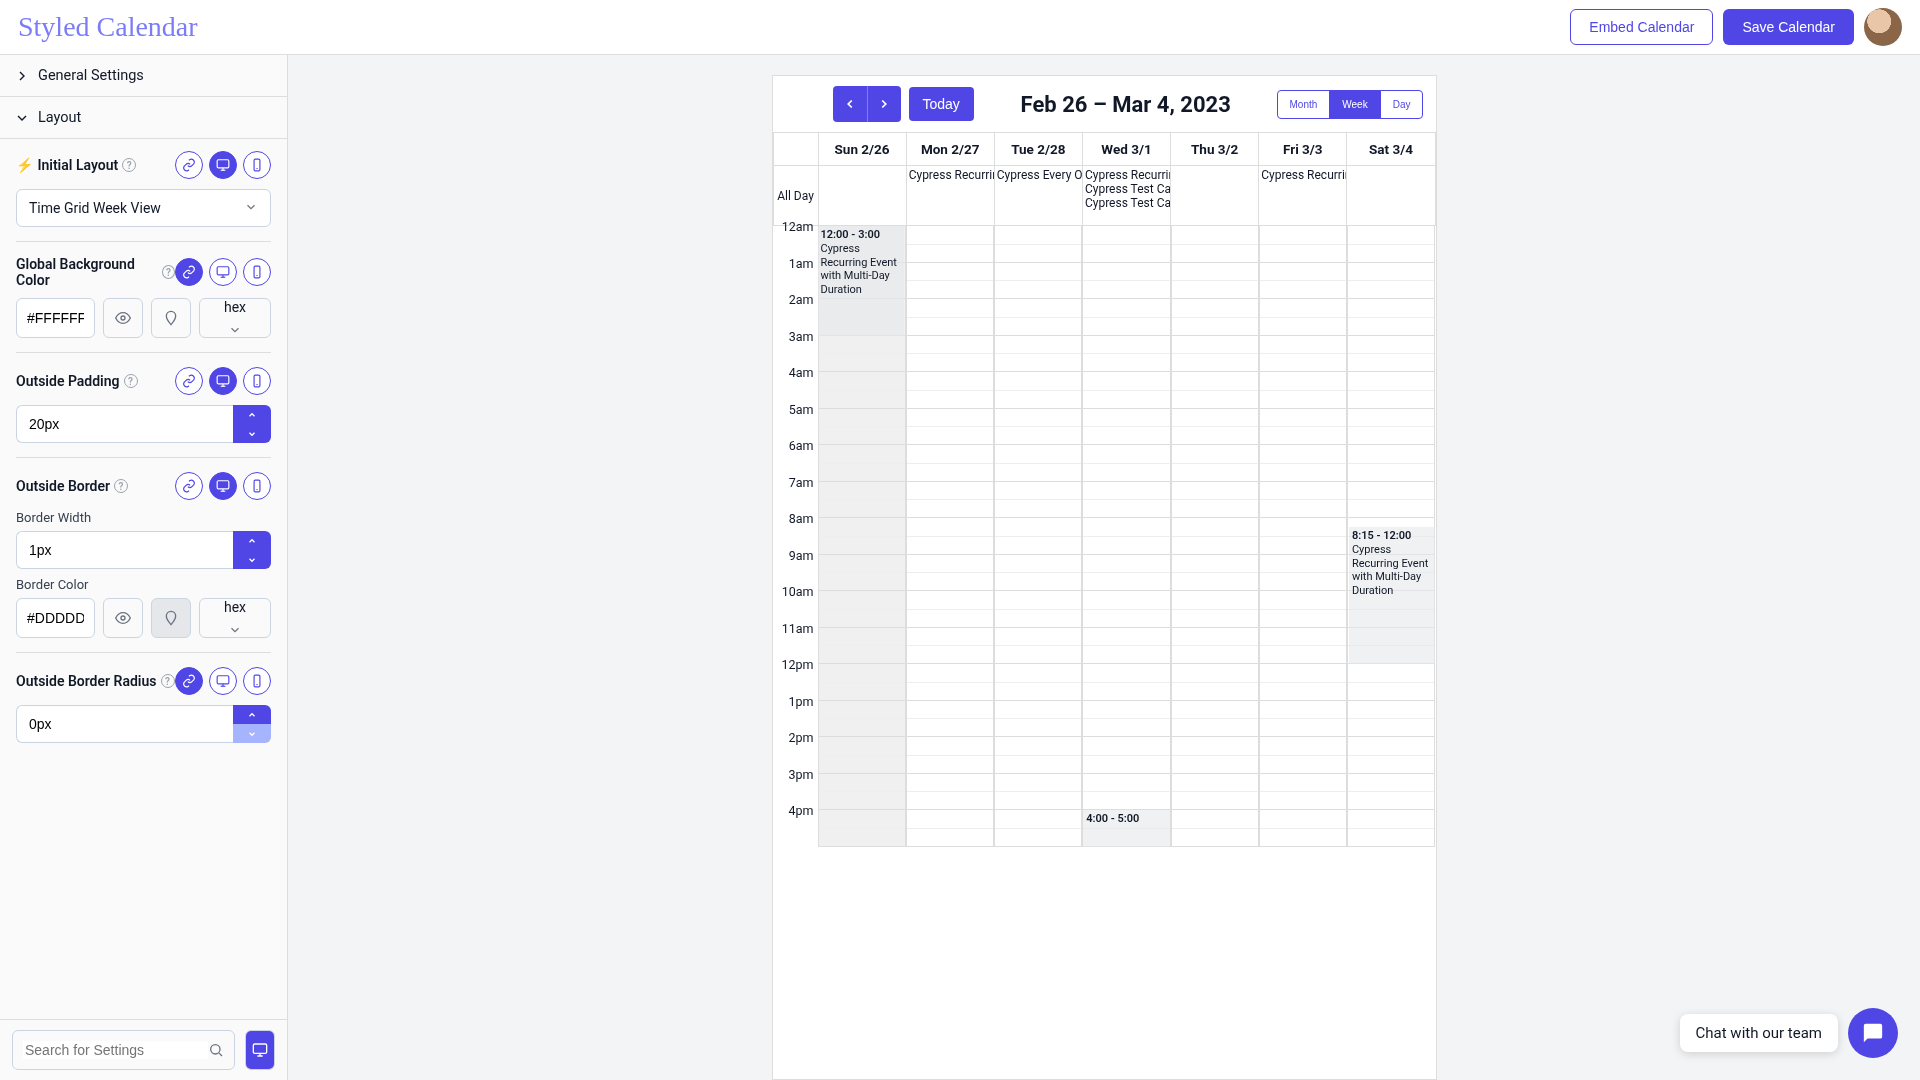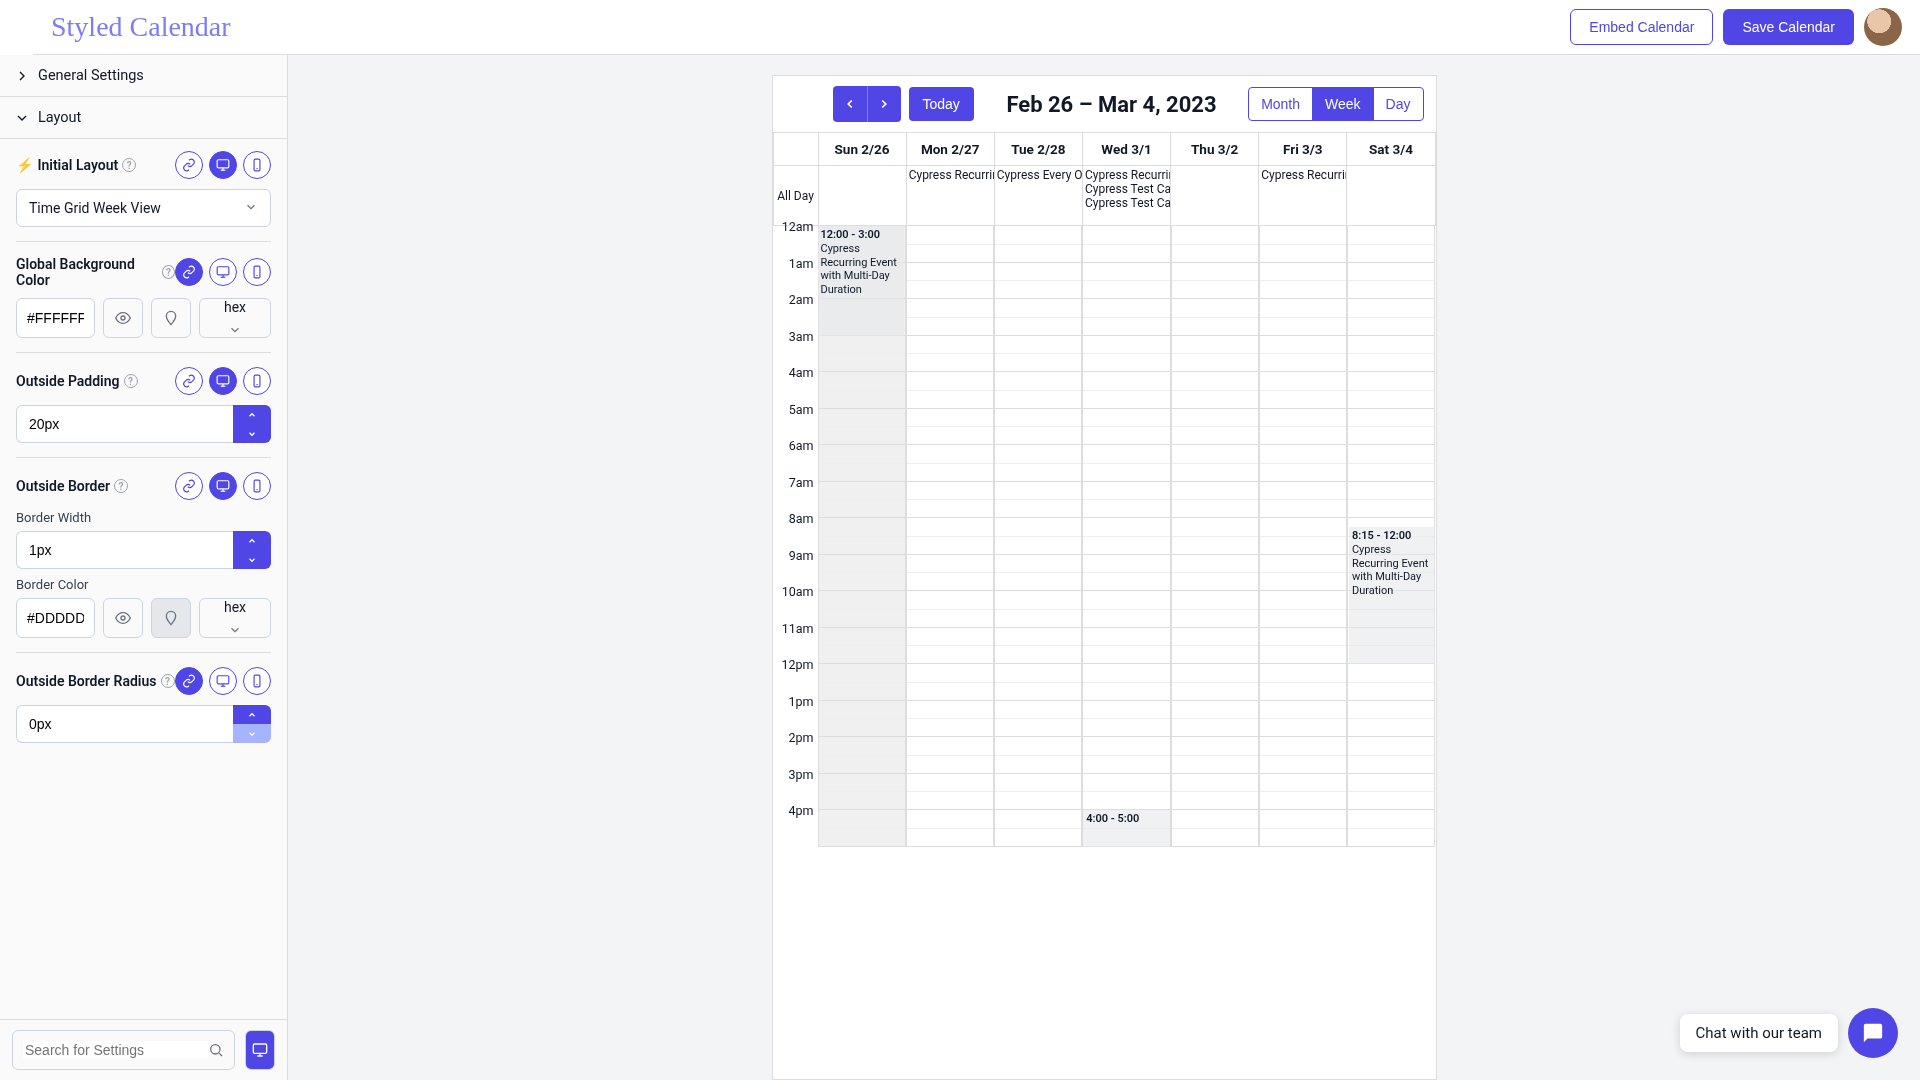--- a/index.html
+++ b/index.html
@@ -21,21 +21,20 @@
     height: 100vh;
   }
   
   .topbar {
     height: 55px;
     border-bottom: 1px solid var(--border);
     display: flex;
     align-items: center;
     justify-content: space-between;
     padding: 0 18px;
-    margin-left: 33px;
   }
   .logo {
     font-family: "Brush Script MT", cursive;
     font-size: 28px;
     color: var(--indigo-light);
     font-weight: 500;
   }
   .topbar-actions { display: flex; align-items: center; gap: 10px; }
   .btn { border-radius: 6px; padding: 9px 18px; font-size: 14px; font-weight: 500; cursor: pointer; border: 1px solid transparent; }
   .btn-outline { background: #fff; border-color: var(--indigo); color: var(--indigo); }
@@ -95,21 +94,21 @@
   .preview { flex:1; background:#f3f4f6; display:flex; justify-content:center; padding-top:20px; overflow:auto;}
   .cal { width:665px; background:#fff; border:1px solid var(--border); }
   .cal-toolbar { display:flex; align-items:center; justify-content:space-between; padding:10px 12px;margin-left:48px;}
   .nav-group { display:flex; gap:8px; align-items:center;}
   .arrow-grp { display:flex; border-radius:4px; overflow:hidden; }
   .arrow-grp button { width:34px; height:36px; background:var(--indigo); color:#fff; border:none; display:flex; align-items:center; justify-content:center;}
   .arrow-grp button + button { border-left:1px solid rgba(255,255,255,0.3);}
   .today-btn { background:var(--indigo); color:#fff; border:none; border-radius:4px; padding:9px 14px; font-size:14px;}
   .cal-title { font-size:22px; font-weight:700; }
   .view-grp { display:flex; }
-  .view-grp button { border:1px solid var(--indigo); background:#fff; color:var(--indigo); padding:8px 12px; font-size:14px; margin-left:-1px;}
+  .view-grp button { border:1px solid var(--indigo); background:#fff; color:var(--indigo); padding:8px 12px; font-size:10px; margin-left:-1px;}
   .view-grp button:first-child { border-radius:4px 0 0 4px; }
   .view-grp button:last-child { border-radius:0 4px 4px 0; }
   .view-grp button.active { background:var(--indigo); color:#fff; }
   table.head { width:100%; border-collapse:collapse; table-layout:fixed;}
   table.head th { border:1px solid var(--border); padding:8px 4px; font-size:13.5px; font-weight:700; text-align:center;}
   .allday-row td { height:60px; border:1px solid var(--border); vertical-align:top; font-size:12px; padding:2px; overflow:hidden; white-space:nowrap;}
   .allday-label { width:45px; font-size:13px; text-align:center; vertical-align:middle !important;}
   .slots { position:relative; }
   .slot-row { display:flex; height:36.5px; }
   .slot-label { width:45px; font-size:12.5px; text-align:right; padding-right:4px; transform:translateY(-7px);}

